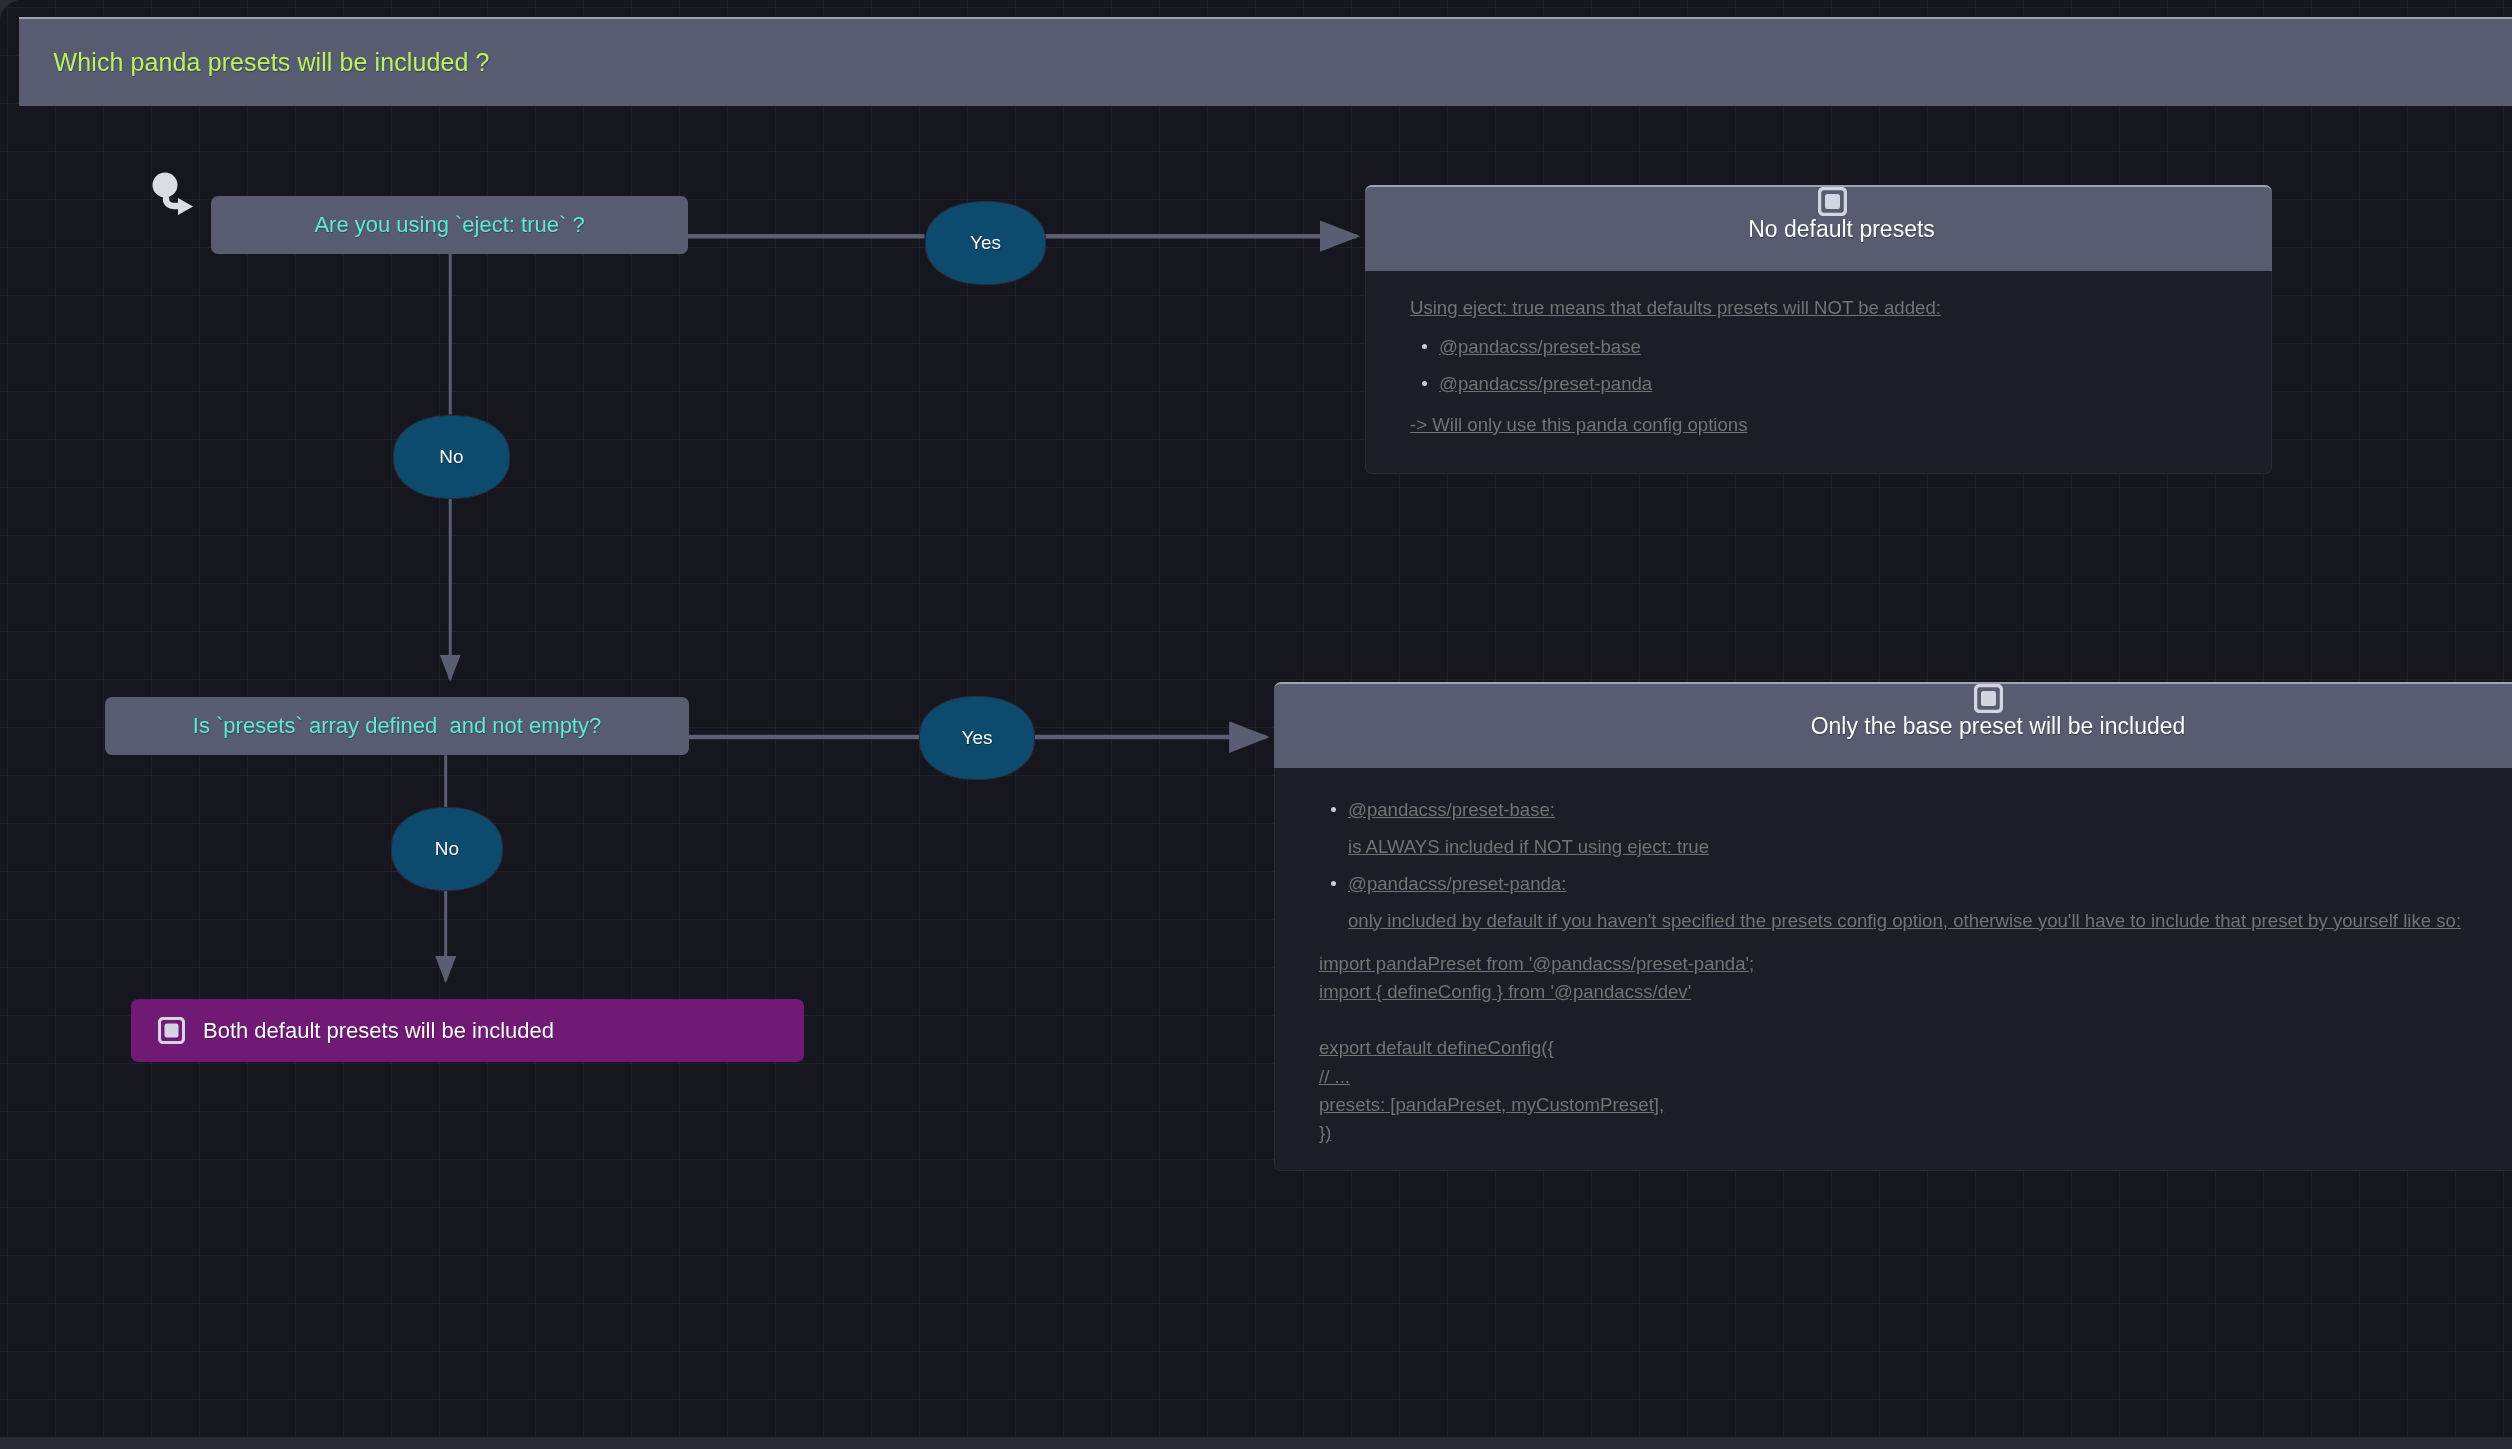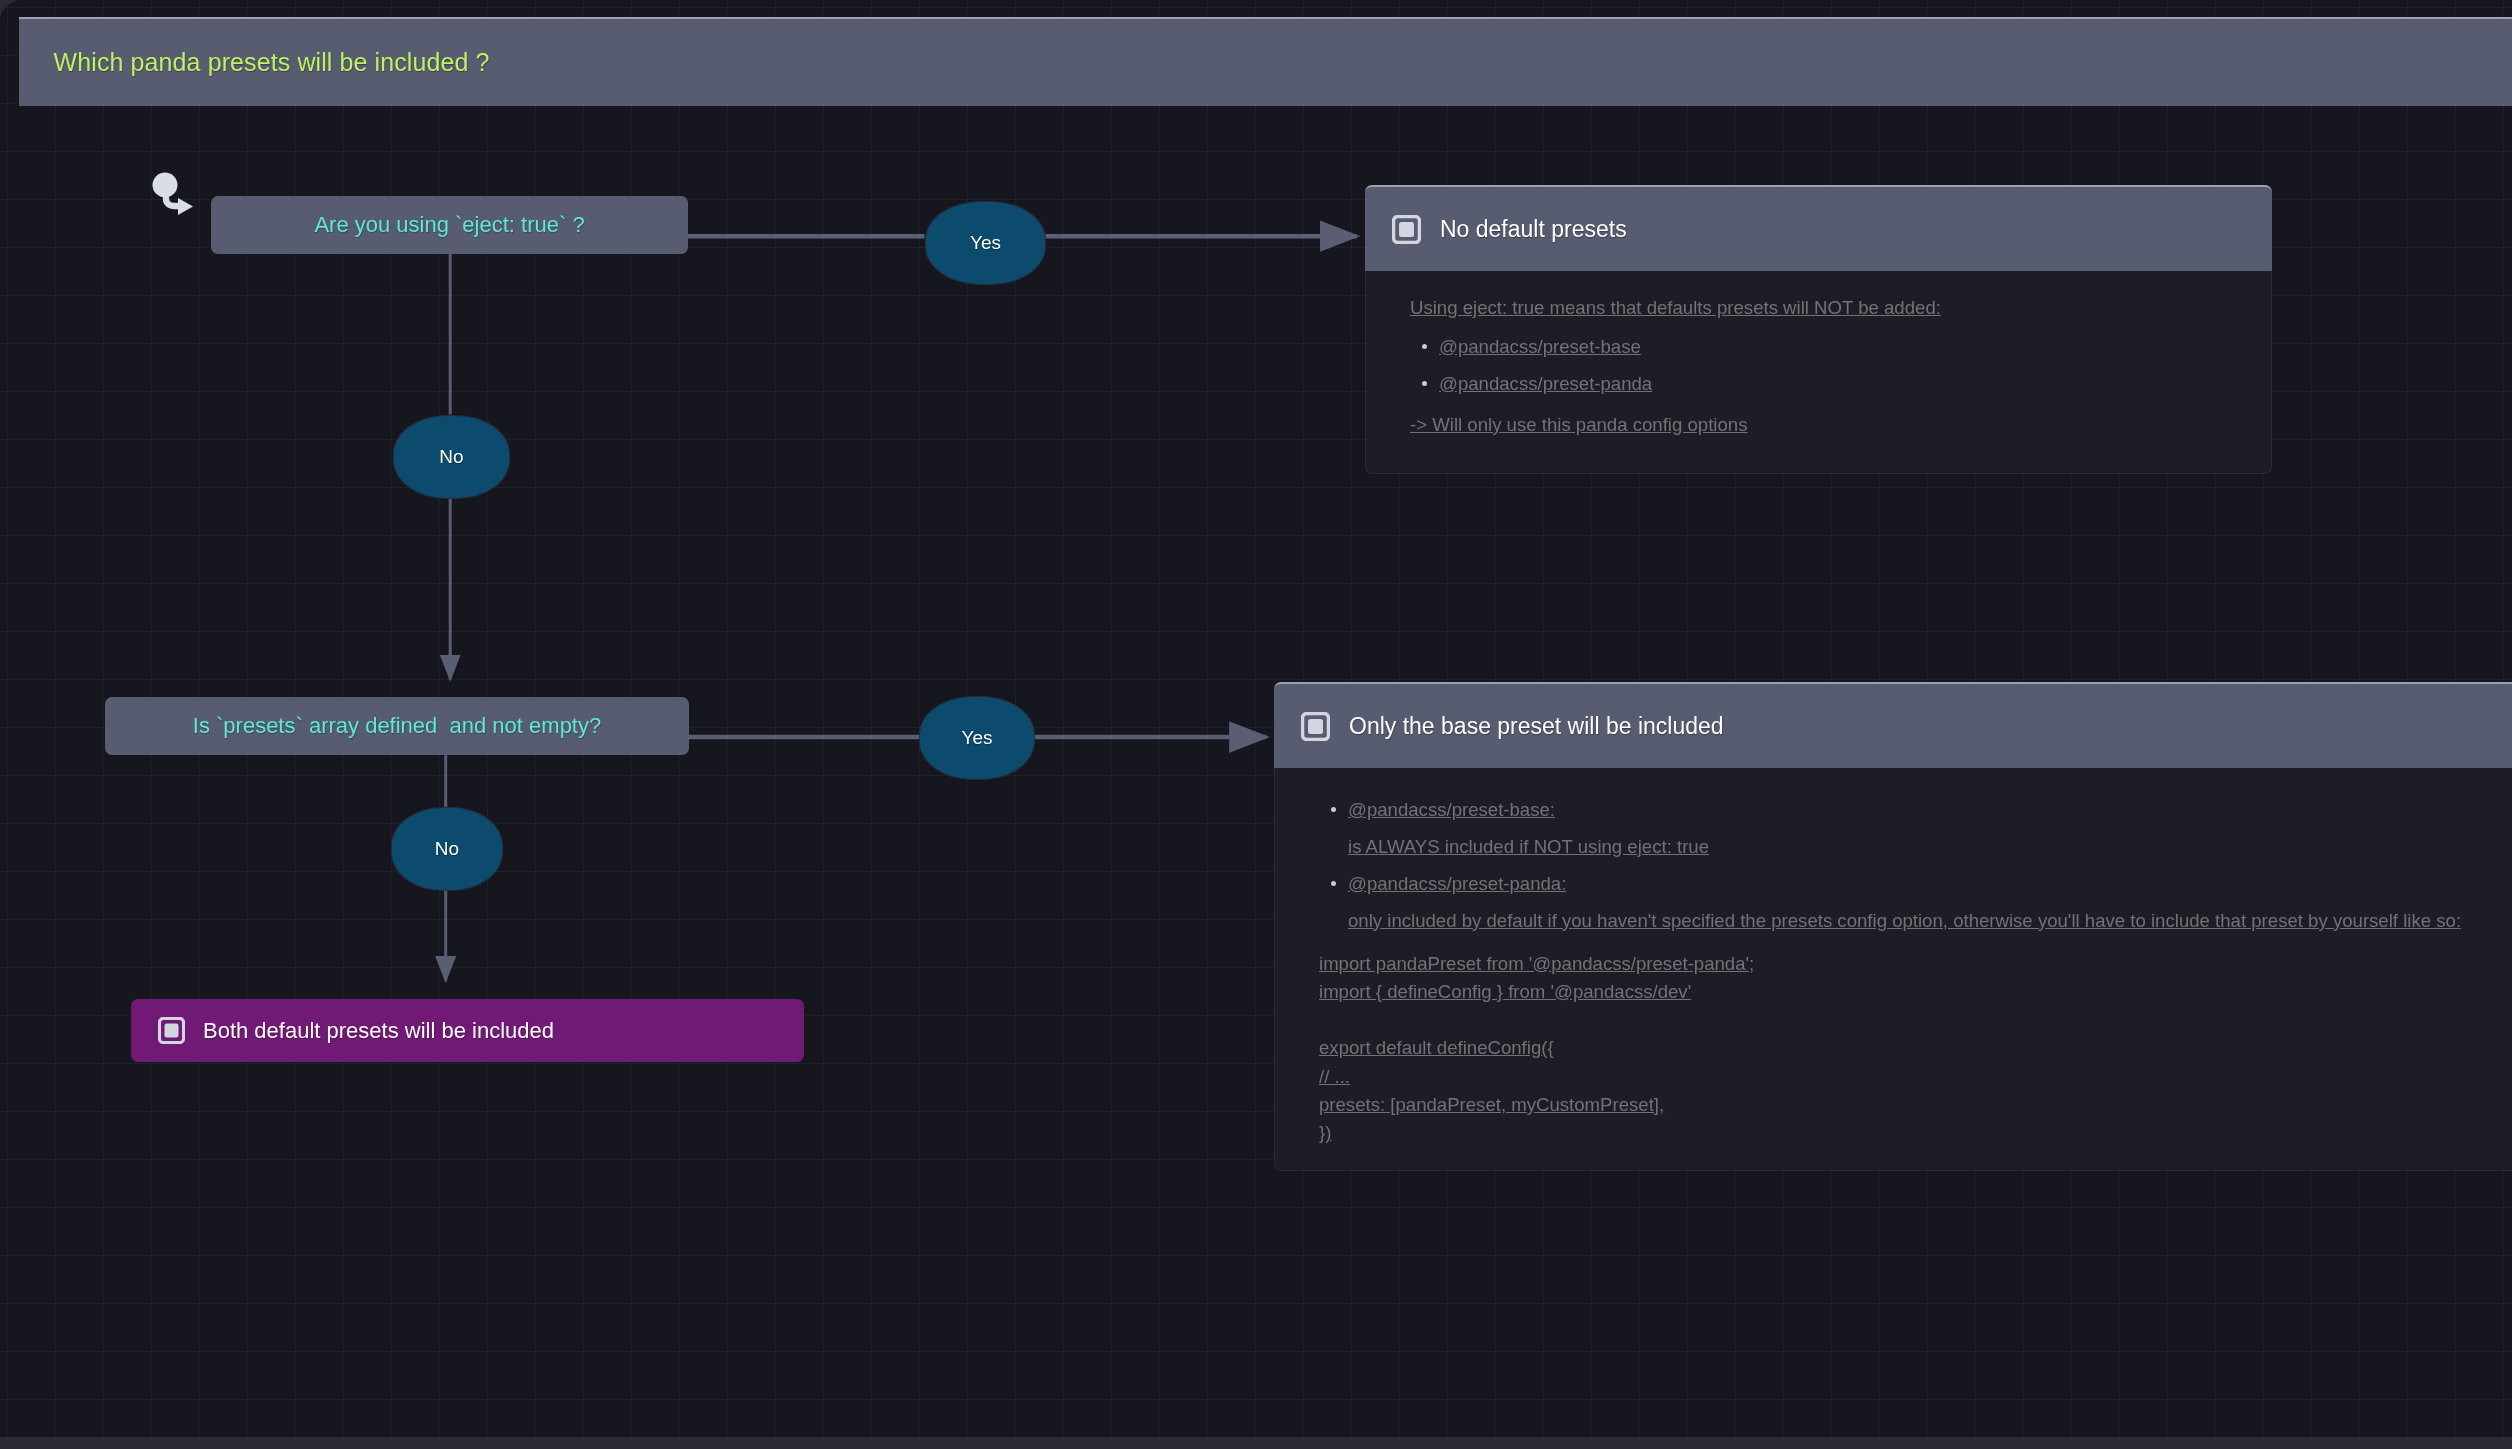--- a/index.html
+++ b/index.html
@@ -153,20 +153,21 @@
   }
   .note-panel .note-header {
     background: #585c70;
     border-top: 2px solid #9ea2b3;
     border-radius: 7px 7px 0 0;
     height: 86px;
     display: flex;
     align-items: center;
     padding-left: 27px;
     box-sizing: border-box;
+    flex-direction: column;
   }
   .note-panel .note-header .note-title {
     color: #ffffff;
     font-size: 23px;
     margin-left: 19px;
     text-shadow: 0.5px 0.5px 1px rgba(0,0,0,0.35);
   }
   .note-panel .note-body {
     background: #1d1d28;
     border: 0.8px solid #2c2c39;

